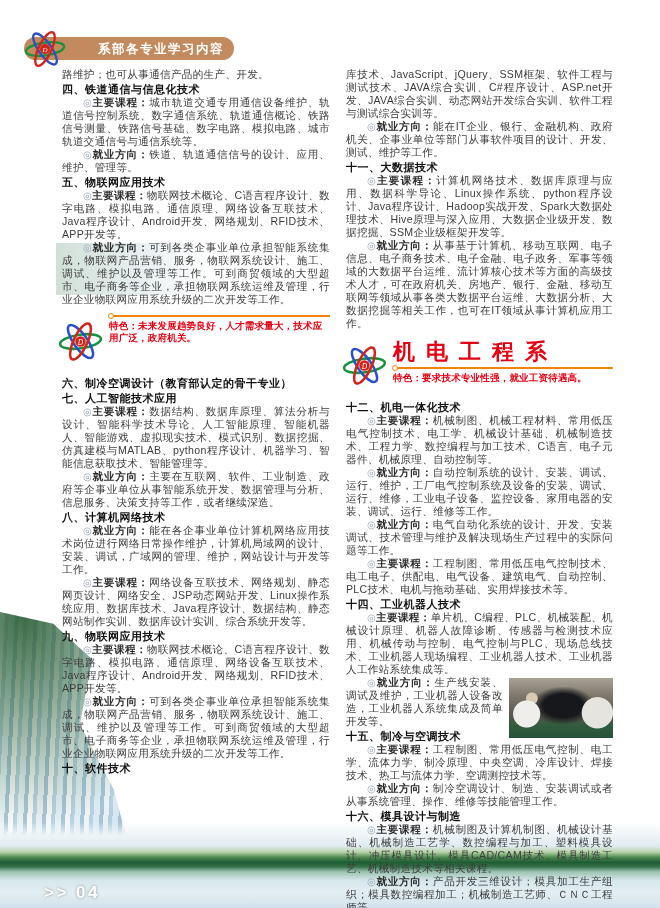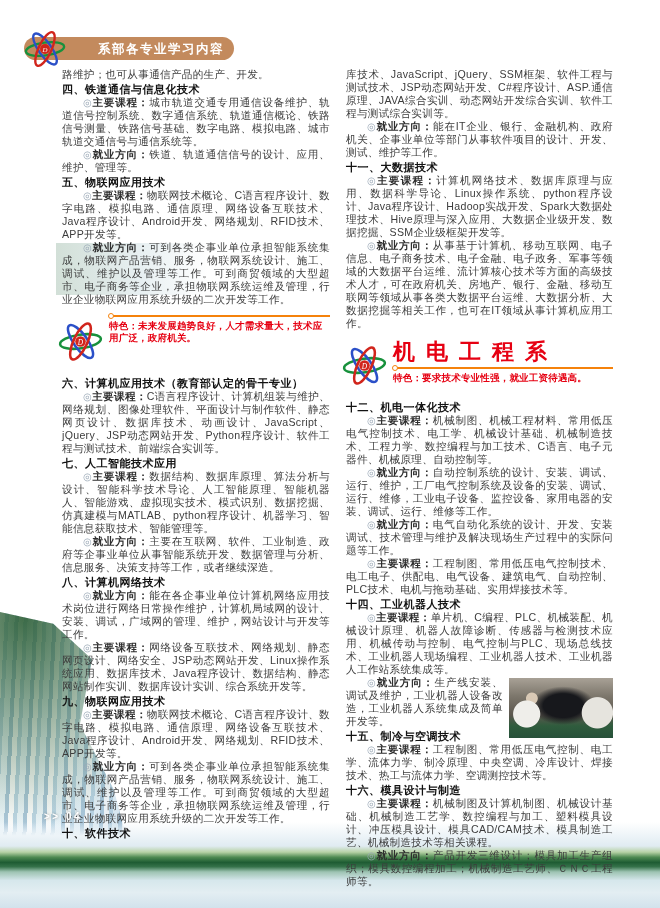--- a/index.html
+++ b/index.html
@@ -58,21 +58,21 @@
       linear-gradient(180deg,#8b9cb0 30%, #5d7392 60%, #3e5578 85%, #2c4266 100%);}
   .photo.workshop{width:104px;height:60px;
     background:
       radial-gradient(circle at 17% 60%, #efeeea 0 14%, rgba(239,238,234,0) 15%),
       radial-gradient(circle at 22% 34%, #d9c9b5 0 6%, rgba(0,0,0,0) 7%),
       radial-gradient(circle at 85% 58%, #e6e4de 0 16%, rgba(230,228,222,0) 17%),
       radial-gradient(ellipse at 52% 46%, #17181c 0 26%, rgba(23,24,28,0) 42%),
       linear-gradient(180deg, #a8a196 0%, #7d776c 30%, #5b564d 62%, #2f5c3d 80%, #27513a 100%);}
 
   
-  .pageno{position:absolute;left:44px;top:811px;z-index:3;color:#fff;font-size:10px;
+  .pageno{position:absolute;left:44px;top:883px;z-index:3;color:#fff;font-size:17px;
     letter-spacing:2.5px;font-weight:bold;text-shadow:0 0 3px rgba(0,0,0,.4);}
 </style>
 </head>
 <body>
 
 <div class="page">
 
   <div class="watermark"></div>
   <div class="waterfall"></div>
   <div class="footer-scene"></div>
@@ -108,35 +108,34 @@
               <ellipse cx="24" cy="24" rx="20" ry="7" stroke="#2b50c8" transform="rotate(55 24 24)"></ellipse>
               <ellipse cx="24" cy="24" rx="20" ry="7" stroke="#d1251c" transform="rotate(-65 24 24)"></ellipse>
             </g>
             <circle cx="24" cy="24" r="5.4" fill="#d1251c"></circle>
             <text x="24" y="27.2" font-size="7.5" fill="#fff" text-anchor="middle" font-family="Liberation Serif, serif" font-style="italic">D</text>
           </svg>
         </span>
         <div class="dept-line"></div>
         <div class="dept-feature">特色：未来发展趋势良好，人才需求量大，技术应用广泛，政府机关。</div>
       </div>
-      <div class="prog">六、计算机应用技术（教育部认定的骨干专业）</div>
-      <p class="para indent"><span class="bullet">◎</span><span class="plabel">主要课程：</span>C语言程序设计、计算机组装与维护、网络规划、图像处理软件、平面设计与制作软件、静态网页设计、数据库技术、动画设计、JavaScript、jQuery、JSP动态网站开发、Python程序设计、软件工程与测试技术、前端综合实训等。</p>
+      <div class="prog">六、制冷空调设计（教育部认定的骨干专业）</div>
       <div class="prog">七、人工智能技术应用</div>
       <p class="para indent"><span class="bullet">◎</span><span class="plabel">主要课程：</span>数据结构、数据库原理、算法分析与设计、智能科学技术导论、人工智能原理、智能机器人、智能游戏、虚拟现实技术、模式识别、数据挖掘、仿真建模与MATLAB、python程序设计、机器学习、智能信息获取技术、智能管理等。</p>
       <p class="para indent"><span class="bullet">◎</span><span class="plabel">就业方向：</span>主要在互联网、软件、工业制造、政府等企事业单位从事智能系统开发、数据管理与分析、信息服务、决策支持等工作，或者继续深造。</p>
       <div class="prog">八、计算机网络技术</div>
       <p class="para indent"><span class="bullet">◎</span><span class="plabel">就业方向：</span>能在各企事业单位计算机网络应用技术岗位进行网络日常操作维护，计算机局域网的设计、安装、调试，广域网的管理、维护，网站设计与开发等工作。</p>
       <p class="para indent"><span class="bullet">◎</span><span class="plabel">主要课程：</span>网络设备互联技术、网络规划、静态网页设计、网络安全、JSP动态网站开发、Linux操作系统应用、数据库技术、Java程序设计、数据结构、静态网站制作实训、数据库设计实训、综合系统开发等。</p>
       <div class="prog">九、物联网应用技术</div>
       <p class="para indent"><span class="bullet">◎</span><span class="plabel">主要课程：</span>物联网技术概论、C语言程序设计、数字电路、模拟电路、通信原理、网络设备互联技术、Java程序设计、Android开发、网络规划、RFID技术、APP开发等。</p>
       <p class="para indent"><span class="bullet">◎</span><span class="plabel">就业方向：</span>可到各类企事业单位承担智能系统集成，物联网产品营销、服务，物联网系统设计、施工、调试、维护以及管理等工作。可到商贸领域的大型超市、电子商务等企业，承担物联网系统运维及管理，行业企业物联网应用系统升级的二次开发等工作。</p>
       <div class="prog">十、软件技术</div>
     </div>
   <div class="col col-right" id="col-right">
-      <p class="para">库技术、JavaScript、jQuery、SSM框架、软件工程与测试技术、JSP动态网站开发、C#程序设计、ASP.通信原理、JAVA综合实训、动态网站开发综合实训、软件工程与测试综合实训等。</p>
+      <p class="para">库技术、JavaScript、jQuery、SSM框架、软件工程与测试技术、JAVA综合实训、C#程序设计、ASP.net开发、JAVA综合实训、动态网站开发综合实训、软件工程与测试综合实训等。</p>
       <p class="para indent"><span class="bullet">◎</span><span class="plabel">就业方向：</span>能在IT企业、银行、金融机构、政府机关、企事业单位等部门从事软件项目的设计、开发、测试、维护等工作。</p>
       <div class="prog">十一、大数据技术</div>
       <p class="para indent"><span class="bullet">◎</span><span class="plabel">主要课程：</span>计算机网络技术、数据库原理与应用、数据科学导论、Linux操作系统、python程序设计、Java程序设计、Hadoop实战开发、Spark大数据处理技术、Hive原理与深入应用、大数据企业级开发、数据挖掘、SSM企业级框架开发等。</p>
       <p class="para indent"><span class="bullet">◎</span><span class="plabel">就业方向：</span>从事基于计算机、移动互联网、电子信息、电子商务技术、电子金融、电子政务、军事等领域的大数据平台运维、流计算核心技术等方面的高级技术人才，可在政府机关、房地产、银行、金融、移动互联网等领域从事各类大数据平台运维、大数据分析、大数据挖掘等相关工作，也可在IT领域从事计算机应用工作。</p>
       <div class="dept">
         <span class="atom">
           <svg viewBox="0 0 48 48">
             <g fill="none" stroke-width="2.6">
               <ellipse cx="24" cy="24" rx="21" ry="7" stroke="#18913c" transform="rotate(-8 24 24)"></ellipse>
               <ellipse cx="24" cy="24" rx="20" ry="7" stroke="#2b50c8" transform="rotate(55 24 24)"></ellipse>
@@ -153,19 +152,20 @@
       <div class="prog">十二、机电一体化技术</div>
       <p class="para indent"><span class="bullet">◎</span><span class="plabel">主要课程：</span>机械制图、机械工程材料、常用低压电气控制技术、电工学、机械设计基础、机械制造技术、工程力学、数控编程与加工技术、C语言、电子元器件、机械原理、自动控制等。</p>
       <p class="para indent"><span class="bullet">◎</span><span class="plabel">就业方向：</span>自动控制系统的设计、安装、调试、运行、维护，工厂电气控制系统及设备的安装、调试、运行、维修，工业电子设备、监控设备、家用电器的安装、调试、运行、维修等工作。</p>
       <p class="para indent"><span class="bullet">◎</span><span class="plabel">就业方向：</span>电气自动化系统的设计、开发、安装调试、技术管理与维护及解决现场生产过程中的实际问题等工作。</p>
       <p class="para indent"><span class="bullet">◎</span><span class="plabel">主要课程：</span>工程制图、常用低压电气控制技术、电工电子、供配电、电气设备、建筑电气、自动控制、PLC技术、电机与拖动基础、实用焊接技术等。</p>
       <div class="prog">十四、工业机器人技术</div>
       <p class="para indent"><span class="bullet">◎</span><span class="plabel">主要课程：</span>单片机、C编程、PLC、机械装配、机械设计原理、机器人故障诊断、传感器与检测技术应用、机械传动与控制、电气控制与PLC、现场总线技术、工业机器人现场编程、工业机器人技术、工业机器人工作站系统集成等。</p>
       <p class="para indent"><span class="photo workshop"></span><span class="bullet">◎</span><span class="plabel">就业方向：</span>生产线安装、调试及维护，工业机器人设备改造，工业机器人系统集成及简单开发等。</p>
       <div class="prog">十五、制冷与空调技术</div>
       <p class="para indent"><span class="bullet">◎</span><span class="plabel">主要课程：</span>工程制图、常用低压电气控制、电工学、流体力学、制冷原理、中央空调、冷库设计、焊接技术、热工与流体力学、空调测控技术等。</p>
+      <p class="para indent"><span class="bullet">◎</span><span class="plabel">就业方向：</span>制冷空调设计、制造、安装调试或者从事系统管理、操作、维修等技能管理工作。</p>
       <div class="prog">十六、模具设计与制造</div>
       <p class="para indent"><span class="bullet">◎</span><span class="plabel">主要课程：</span>机械制图及计算机制图、机械设计基础、机械制造工艺学、数控编程与加工、塑料模具设计、冲压模具设计、模具CAD/CAM技术、模具制造工艺、机械制造技术等相关课程。</p>
       <p class="para indent"><span class="bullet">◎</span><span class="plabel">就业方向：</span>产品开发三维设计；模具加工生产组织；模具数控编程加工；机械制造工艺师、ＣＮＣ工程师等。</p>
     </div>
 
   <div class="pageno">&gt;&gt; 04</div>
 </div>
 
 </body></html>

